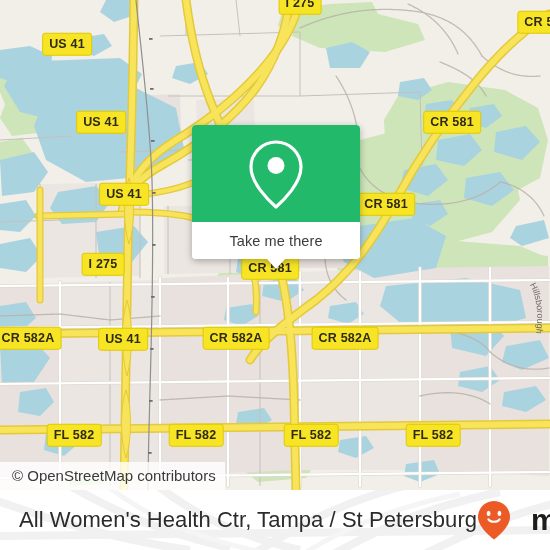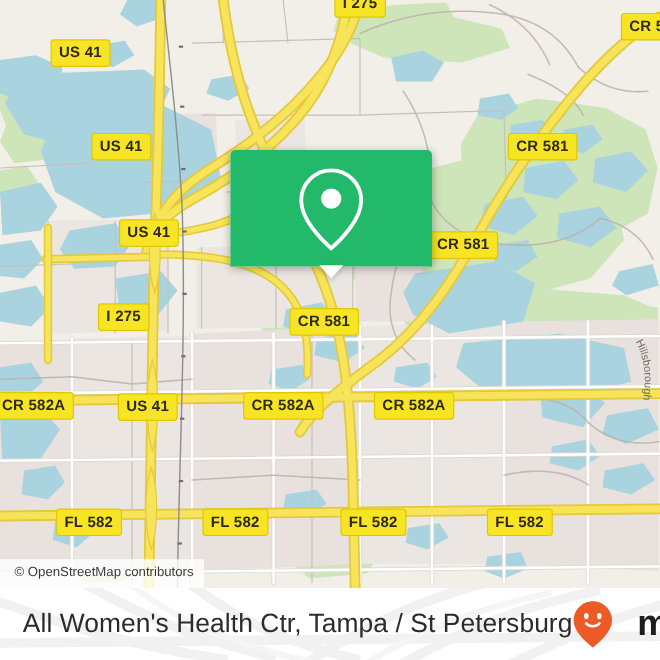--- a/index.html
+++ b/index.html
@@ -61,21 +61,21 @@
     font-family: "Liberation Sans", sans-serif;
   }
 
   
   #osm-attrib {
     position: absolute;
     left: 0;
     bottom: 0;
     background: rgba(255,255,255,0.80);
     color: #3a3a3a;
-    font-size: 11px;
+    font-size: 15px;
     line-height: 1;
     padding: 6px 9px 7px 12px;
     white-space: nowrap;
     font-family: "Liberation Sans", sans-serif;
   }
 
   
   #popup-card {
     position: absolute;
     left: 192px;
@@ -406,20 +406,23 @@
     <div class="shield" style="left:433px; top:435px;">FL 582</div>
 
     <div id="popup-card">
       <div id="popup-green">
         <svg width="60" height="72" viewBox="0 0 60 72">
           <path d="M30 4 C16.2 4 5 15.2 5 29 C5 45 22 62 30 69 C38 62 55 45 55 29
                    C55 15.2 43.8 4 30 4 Z" fill="none" stroke="#ffffff" stroke-width="3.2" stroke-linejoin="round"></path>
           <circle cx="30" cy="27.5" r="8.5" fill="#ffffff"></circle>
         </svg>
       </div>
+      <div id="popup-footer">
+        <span id="popup-cta">Take me there</span>
+      </div>
       <div id="popup-tail"></div>
     </div>
 
     <div id="osm-attrib">© OpenStreetMap contributors</div>
   </div>
 
   <div id="bottom-bar">
 
     <svg id="bottom-watermark" viewBox="0 0 550 60" xmlns="http://www.w3.org/2000/svg">
       <g stroke="#f1f1f1" fill="none" stroke-width="8">

